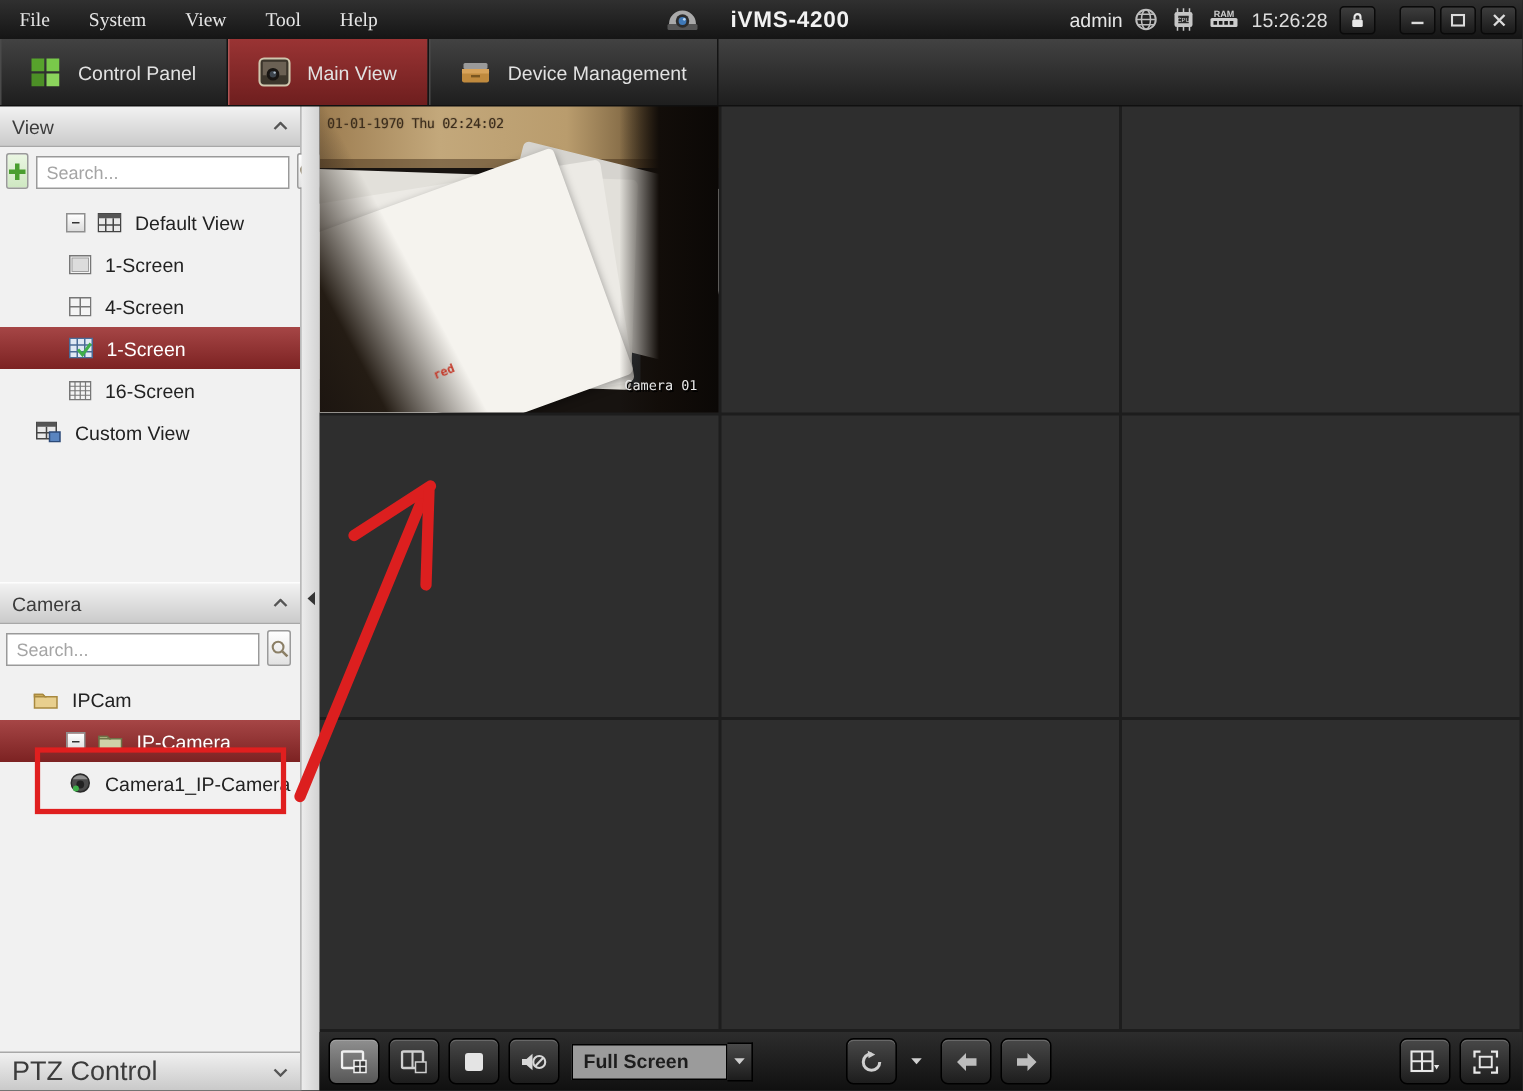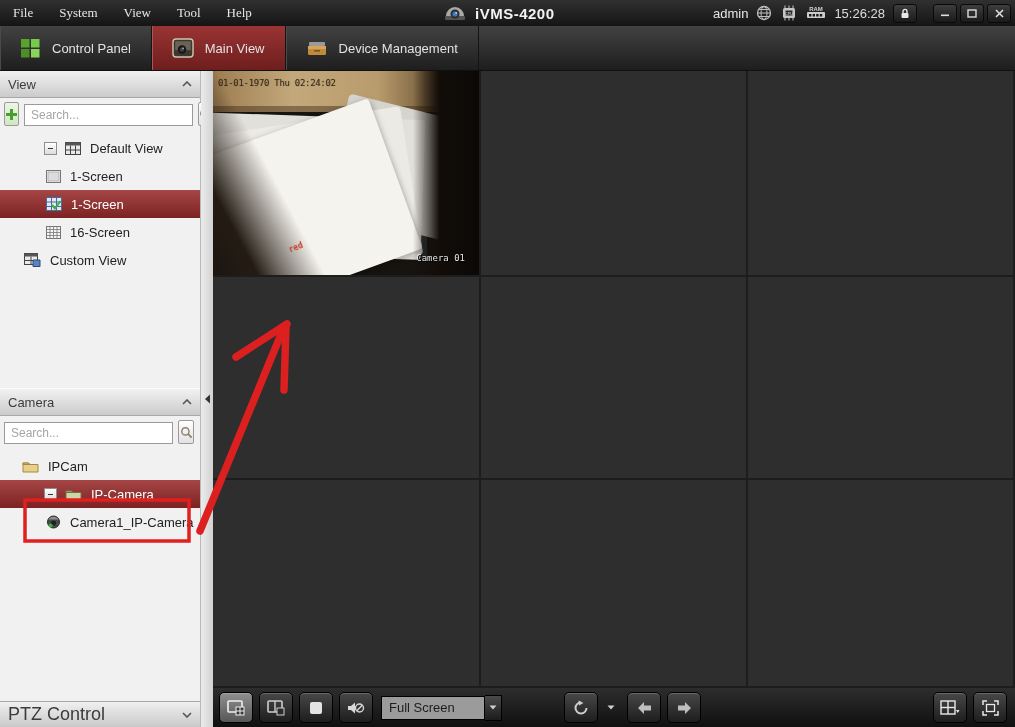--- a/index.html
+++ b/index.html
@@ -4,21 +4,21 @@
 <style>
   html,body{margin:0;padding:0;}
   body{width:1015px;height:727px;position:relative;overflow:hidden;
        font-family:"Liberation Sans",sans-serif;background:#2e2e2e;-webkit-font-smoothing:antialiased;}
   svg{display:block;}
 
   
   .titlebar{position:absolute;top:0;left:0;width:1015px;height:26px;
     background:linear-gradient(#303030,#151515);display:flex;align-items:center;color:#e6e6e6;font-size:13px;z-index:5;}
   .menu-item{padding:0 13px;height:26px;display:flex;align-items:center;cursor:default;font-family:Liberation Serif, serif;}
-  .logo-area{position:absolute;left:443px;top:0;height:26px;display:flex;align-items:center;gap:8px;}
+  .logo-area{position:absolute;left:443px;top:0;height:26px;display:flex;align-items:center;gap:20px;}
   .app-title{font-weight:bold;font-size:15px;color:#f2f2f2;letter-spacing:.5px;}
   .title-right{position:absolute;right:4px;top:0;height:26px;display:flex;align-items:center;gap:8px;}
   .tb-ico{opacity:.9;}
   .time-label{font-size:13px;color:#ddd;}
   .tb-btn{width:22px;height:17px;border-radius:3px;background:linear-gradient(#3d3d3d,#1a1a1a);
     border:1px solid #0a0a0a;display:flex;align-items:center;justify-content:center;}
   .win-group{display:flex;gap:3px;margin-left:8px;}
 
   
   .tabbar{position:absolute;top:26px;left:0;width:1015px;height:44px;
@@ -272,20 +272,30 @@
     </div>
     <div class="tree-row indent-1">
       <span class="t-icon">
         <svg width="15" height="13" viewBox="0 0 15 13">
           <rect x="0.5" y="0.5" width="14" height="12" fill="#f4f4f4" stroke="#777"></rect>
           <rect x="2" y="2" width="11" height="9" fill="#dcdcdc" stroke="#999" stroke-width="0.6"></rect>
         </svg>
       </span>
       <span class="t-label">1-Screen</span>
     </div>
+    <div class="tree-row indent-1">
+      <span class="t-icon">
+        <svg width="15" height="13" viewBox="0 0 15 13">
+          <rect x="0.5" y="0.5" width="14" height="12" fill="#f4f4f4" stroke="#777"></rect>
+          <line x1="7.5" y1="0.5" x2="7.5" y2="12.5" stroke="#777"></line>
+            <line x1="0.5" y1="6.5" x2="14.5" y2="6.5" stroke="#777"></line>
+        </svg>
+      </span>
+      <span class="t-label">4-Screen</span>
+    </div>
     <div class="tree-row indent-1 selected">
       <span class="t-icon">
         <svg width="16" height="14" viewBox="0 0 16 14">
           <rect x="0.5" y="0.5" width="15" height="13" fill="#dfe8f4" stroke="#4a6b96"></rect>
           <line x1="5.5" y1="0.5" x2="5.5" y2="13.5" stroke="#4a6b96"></line>
             <line x1="10.5" y1="0.5" x2="10.5" y2="13.5" stroke="#4a6b96"></line>
           <line x1="0.5" y1="5" x2="15.5" y2="5" stroke="#4a6b96"></line>
             <line x1="0.5" y1="9.5" x2="15.5" y2="9.5" stroke="#4a6b96"></line>
           <path d="M6 8 L9 11.5 L14.5 4" fill="none" stroke="#3fae4a" stroke-width="2"></path>
         </svg>
@@ -441,21 +451,21 @@
         <rect x="1" y="1" width="12" height="12" rx="2" fill="#e4e4e4"></rect>
       </svg>
   </div>
   <div class="tbtn">
     <svg width="18" height="16" viewBox="0 0 18 16">
       <path d="M1 6 L4 6 L8 2.5 L8 13.5 L4 10 L1 10 Z" fill="#d8d8d8"></path>
       <circle cx="12.5" cy="8" r="4" fill="none" stroke="#d8d8d8" stroke-width="1.4"></circle>
       <line x1="9.8" y1="10.8" x2="15.2" y2="5.2" stroke="#d8d8d8" stroke-width="1.4"></line>
     </svg>
   </div>
-  <div style="display:flex;align-items:center;margin-left:2px;">
+  <div style="display:flex;align-items:center;margin-left:2px;font-weight:bold;">
     <div class="dd-box">Full Screen</div>
     <div class="dd-arrow">
       <svg width="8" height="5" viewBox="0 0 8 5">
           <path d="M0.5 0.5 L4 4.5 L7.5 0.5 Z" fill="#cfcfcf"></path>
         </svg>
     </div>
   </div>
 
   <div class="tbtn" style="margin-left:62px;">
     <svg width="17" height="16" viewBox="0 0 17 16">

